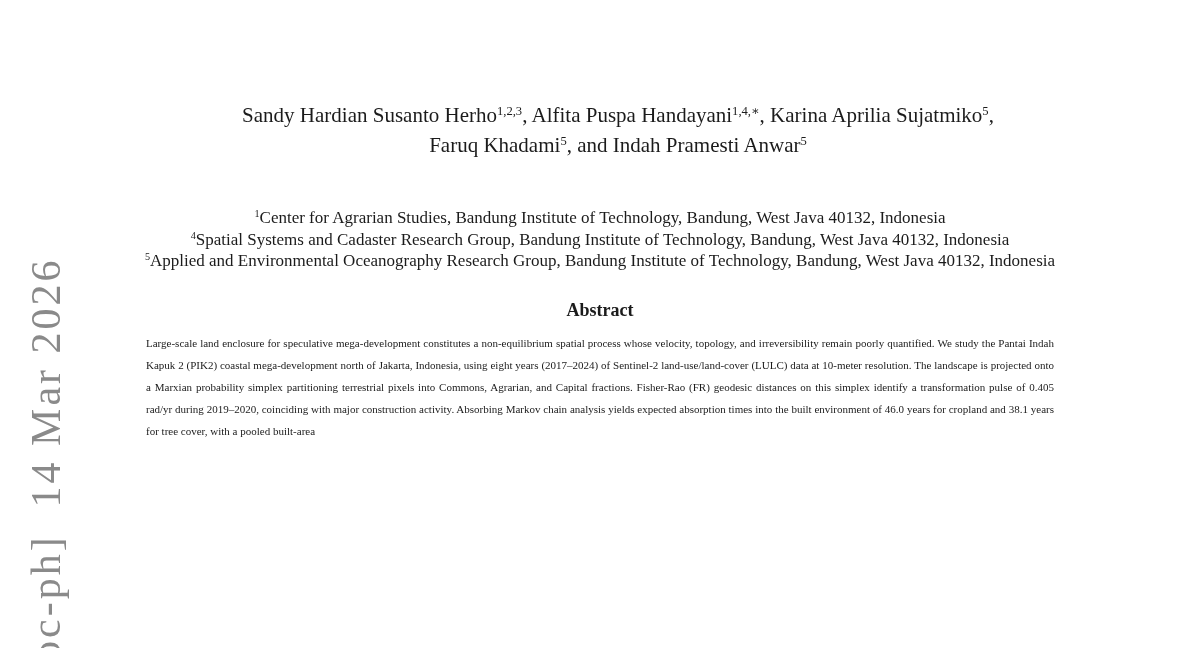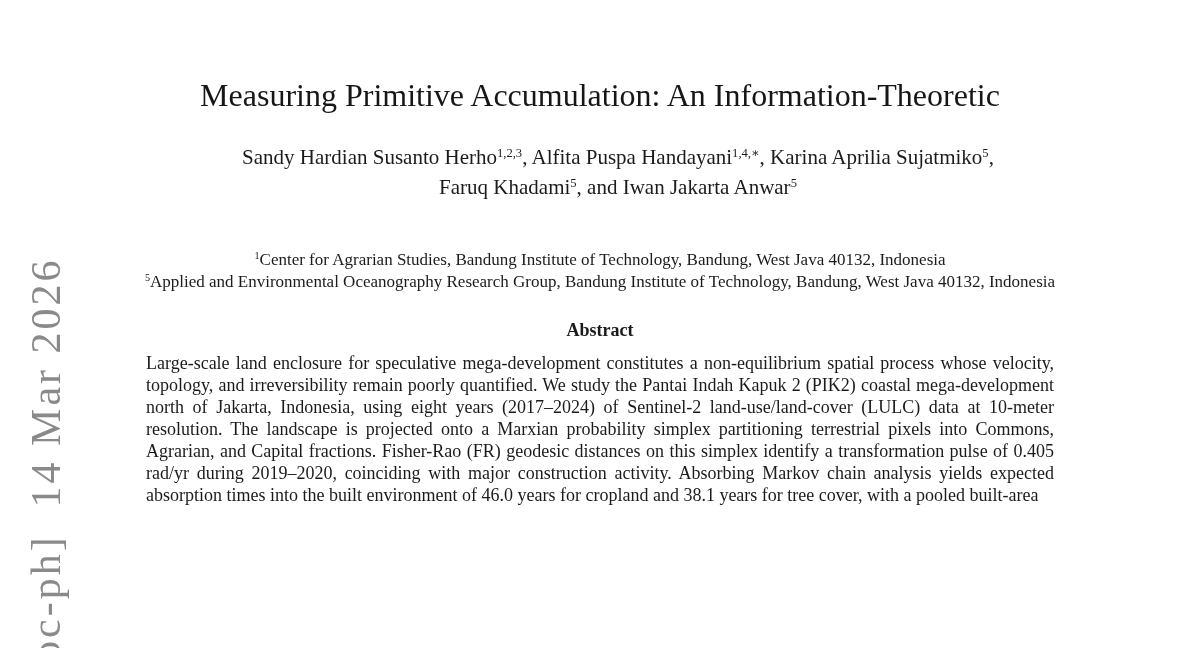--- a/index.html
+++ b/index.html
@@ -67,39 +67,39 @@
   .affiliation { display: block; }
   .abstract-heading {
     margin-top: 28px;
     font-size: 18px;
     font-weight: bold;
   }
   .abstract-text {
     width: 908px;
     margin: 11px auto 18px;
     text-align: justify;
-    font-size: 18px;
+    font-size: 11px;
     line-height: 22px;
   }
 </style>
 </head>
 <body>
 
 <div class="watermark">oc-ph]  14 Mar 2026</div>
 
 <div class="content">
 
   <h1 class="title">
-    <span class="title-line">Measuring Primitive Accumulation: An Information-Theoretic</span>
   </h1>
 
-  <div class="authors"><span>Sandy Hardian Susanto Herho</span><sup>1,2,3</sup><span>, </span><span>Alfita Puspa Handayani</span><sup>1,4,∗</sup><span>, </span><span>Karina Aprilia Sujatmiko</span><sup>5</sup><span>,</span><br><span>Faruq Khadami</span><sup>5</sup><span>, and </span><span>Iwan Jakarta Anwar</span><sup>5</sup></div>
+  <div class="authors"><span>Sandy Hardian Susanto Herho</span><sup>1,2,3</sup><span>, </span><span>Alfita Puspa Handayani</span><sup>1,4,∗</sup><span>, </span><span>Karina Aprilia Sujatmiko</span><sup>5</sup><span>,</span><br><span>Faruq Khadami</span><sup>5</sup><span>, and </span><span>Indah Pramesti Anwar</span><sup>5</sup></div>
 
   <div class="affiliations">
     <span class="affiliation"><sup>1</sup><span>Center for Agrarian Studies, Bandung Institute of Technology, Bandung, West Java 40132, Indonesia</span></span>
+    <span class="affiliation"><sup>4</sup><span>Spatial Systems and Cadaster Research Group, Bandung Institute of Technology, Bandung, West Java 40132, Indonesia</span></span>
     <span class="affiliation"><sup>5</sup><span>Applied and Environmental Oceanography Research Group, Bandung Institute of Technology, Bandung, West Java 40132, Indonesia</span></span>
   </div>
 
   <div class="abstract-heading">Abstract</div>
 
   <p class="abstract-text">Large-scale land enclosure for speculative mega-development constitutes a non-equilibrium spatial process whose velocity, topology, and irreversibility remain poorly quantified. We study the Pantai Indah Kapuk 2 (PIK2) coastal mega-development north of Jakarta, Indonesia, using eight years (2017–2024) of Sentinel-2 land-use/land-cover (LULC) data at 10-meter resolution. The landscape is projected onto a Marxian probability simplex partitioning terrestrial pixels into Commons, Agrarian, and Capital fractions. Fisher-Rao (FR) geodesic distances on this simplex identify a transformation pulse of 0.405 rad/yr during 2019–2020, coinciding with major construction activity. Absorbing Markov chain analysis yields expected absorption times into the built environment of 46.0 years for cropland and 38.1 years for tree cover, with a pooled built-area</p>
 
 </div>
 
 </body></html>

